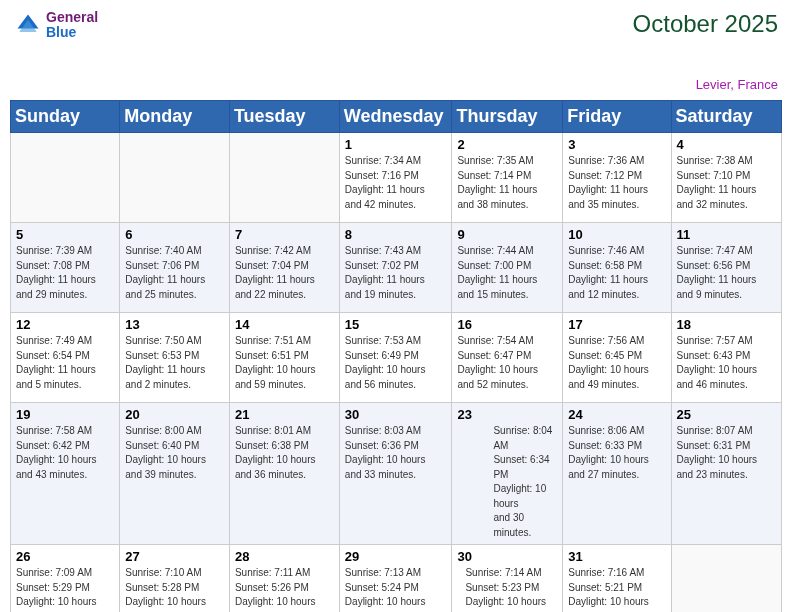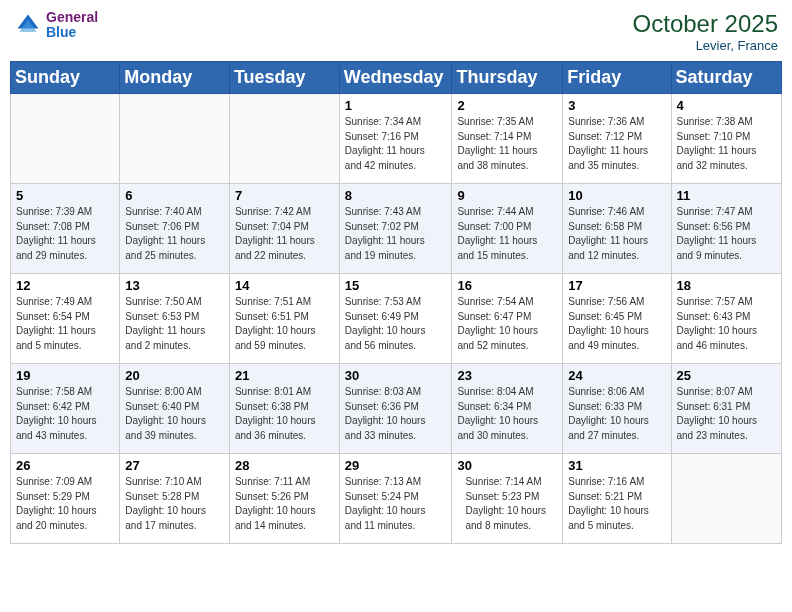--- a/index.html
+++ b/index.html
@@ -38,21 +38,22 @@
     .title-block {
       text-align: right;
     }
     .month-title {
       font-size: 24px;
       font-weight: normal;
       color: #14532d;
     }
     .location {
       font-size: 13px;
-      color: #0c4a6e;
+      color: #a21caf;
+      margin-top: 39px;
     }
     table {
       width: 100%;
       border-collapse: collapse;
       font-size: 10.5px;
     }
     thead tr th {
       background-color: #3068b0;
       color: #fff;
       padding: 5px 4px;
@@ -280,21 +281,21 @@
         </td>
         <td>
           <span class="day-num">30</span>
           <div class="day-info" style="white-space: pre-line;">Sunrise: 8:03 AM
 Sunset: 6:36 PM
 Daylight: 10 hours
 and 33 minutes.</div>
         </td>
         <td>
           <span class="day-num">23</span>
-          <div class="day-info" style="white-space: pre-line;">Sunrise: 8:04 AM
+          <div class="day-info" style="white-space: pre-line; margin-left: 36px;">Sunrise: 8:04 AM
 Sunset: 6:34 PM
 Daylight: 10 hours
 and 30 minutes.</div>
         </td>
         <td>
           <span class="day-num">24</span>
           <div class="day-info" style="white-space: pre-line;">Sunrise: 8:06 AM
 Sunset: 6:33 PM
 Daylight: 10 hours
 and 27 minutes.</div>

